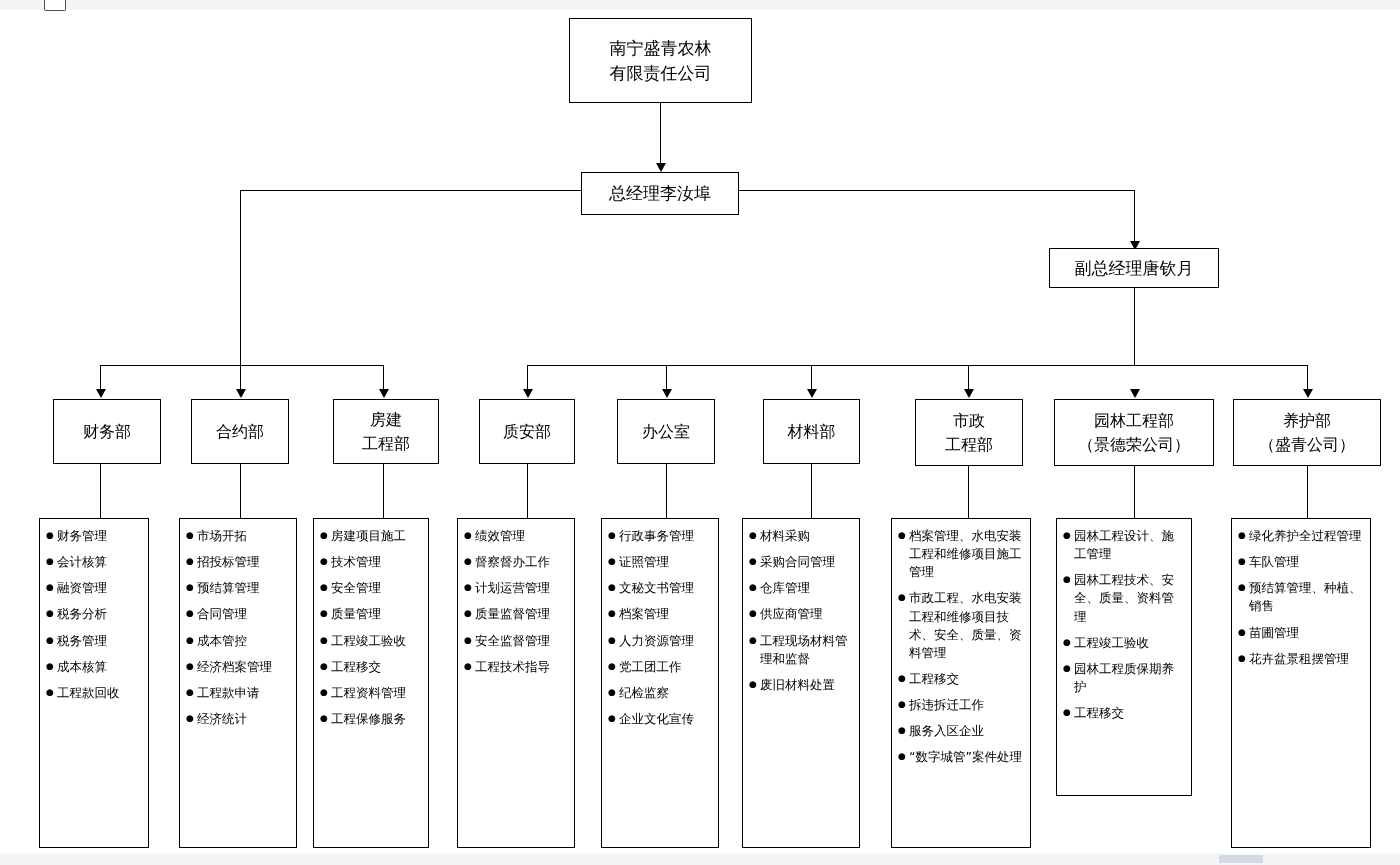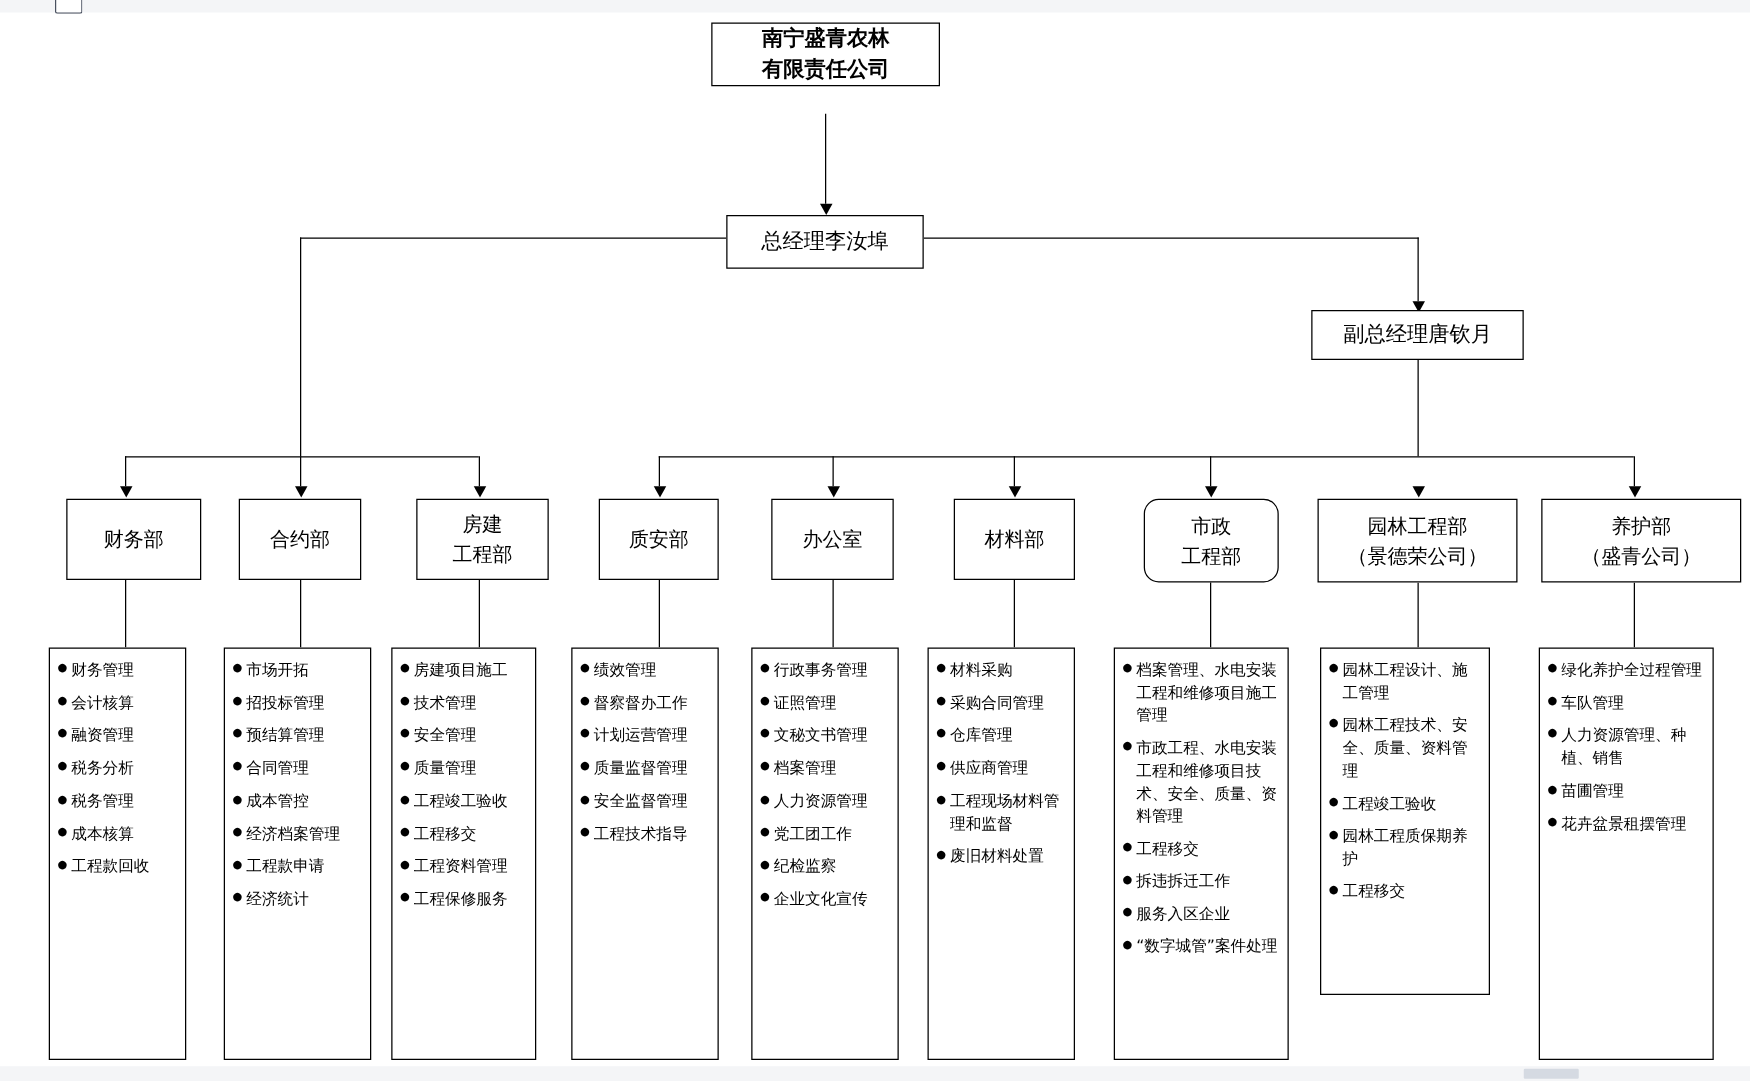--- a/index.html
+++ b/index.html
@@ -136,21 +136,21 @@
   <div class="ln v" style="left:100px; top:463px; height:55px;"></div>
   <div class="ln v" style="left:240px; top:463px; height:55px;"></div>
   <div class="ln v" style="left:383px; top:463px; height:55px;"></div>
   <div class="ln v" style="left:527px; top:463px; height:55px;"></div>
   <div class="ln v" style="left:666px; top:463px; height:55px;"></div>
   <div class="ln v" style="left:811px; top:463px; height:55px;"></div>
   <div class="ln v" style="left:968px; top:466px; height:52px;"></div>
   <div class="ln v" style="left:1134px; top:466px; height:52px;"></div>
   <div class="ln v" style="left:1307px; top:466px; height:52px;"></div>
 
-  <div class="node node-root" style="left:569px; top:18px; width:183px; height:51px;font-weight:bold;">
+  <div class="node node-root" style="left:569px; top:18px; width:183px; height:85px;">
     <span class="line">南宁盛青农林</span>
     <span class="line">有限责任公司</span>
   </div>
 
   <div class="node node-gm" style="left:581px; top:172px; width:158px; height:43px;">
     <span class="line">总经理李汝埠</span>
   </div>
 
   <div class="node node-dgm" style="left:1049px; top:248px; width:170px; height:40px;">
     <span class="line">副总经理唐钦月</span>
@@ -168,29 +168,29 @@
   </div>
   <div class="node node-dept" style="left:479px; top:399px; width:96px; height:65px;">
     <span class="line">质安部</span>
   </div>
   <div class="node node-dept" style="left:617px; top:399px; width:98px; height:65px;">
     <span class="line">办公室</span>
   </div>
   <div class="node node-dept" style="left:763px; top:399px; width:97px; height:65px;">
     <span class="line">材料部</span>
   </div>
-  <div class="node node-dept" style="left:915px; top:399px; width:108px; height:67px;border-radius:12px;">
+  <div class="node node-dept" style="left:915px; top:399px; width:108px; height:67px;">
     <span class="line">市政</span>
     <span class="line">工程部</span>
   </div>
   <div class="node node-dept" style="left:1054px; top:399px; width:160px; height:67px;">
     <span class="line">园林工程部</span>
     <span class="line">（景德荣公司）</span>
   </div>
-  <div class="node node-dept" style="left:1233px; top:399px; width:160px; height:67px;">
+  <div class="node node-dept" style="left:1233px; top:399px; width:148px; height:67px;">
     <span class="line">养护部</span>
     <span class="line">（盛青公司）</span>
   </div>
 
   <div class="duty" style="left:39px; top:518px; width:110px; height:330px;">
     <ul>
         <li>财务管理</li>
         <li>会计核算</li>
         <li>融资管理</li>
         <li>税务分析</li>
@@ -271,19 +271,19 @@
         <li>园林工程技术、安全、质量、资料管理</li>
         <li>工程竣工验收</li>
         <li>园林工程质保期养护</li>
         <li>工程移交</li>
       </ul>
   </div>
   <div class="duty" style="left:1231px; top:518px; width:140px; height:330px;">
     <ul>
         <li>绿化养护全过程管理</li>
         <li>车队管理</li>
-        <li>人力资源管理、种植、销售</li>
+        <li>预结算管理、种植、销售</li>
         <li>苗圃管理</li>
         <li>花卉盆景租摆管理</li>
       </ul>
   </div>
 
 </div>
 
 </body></html>

